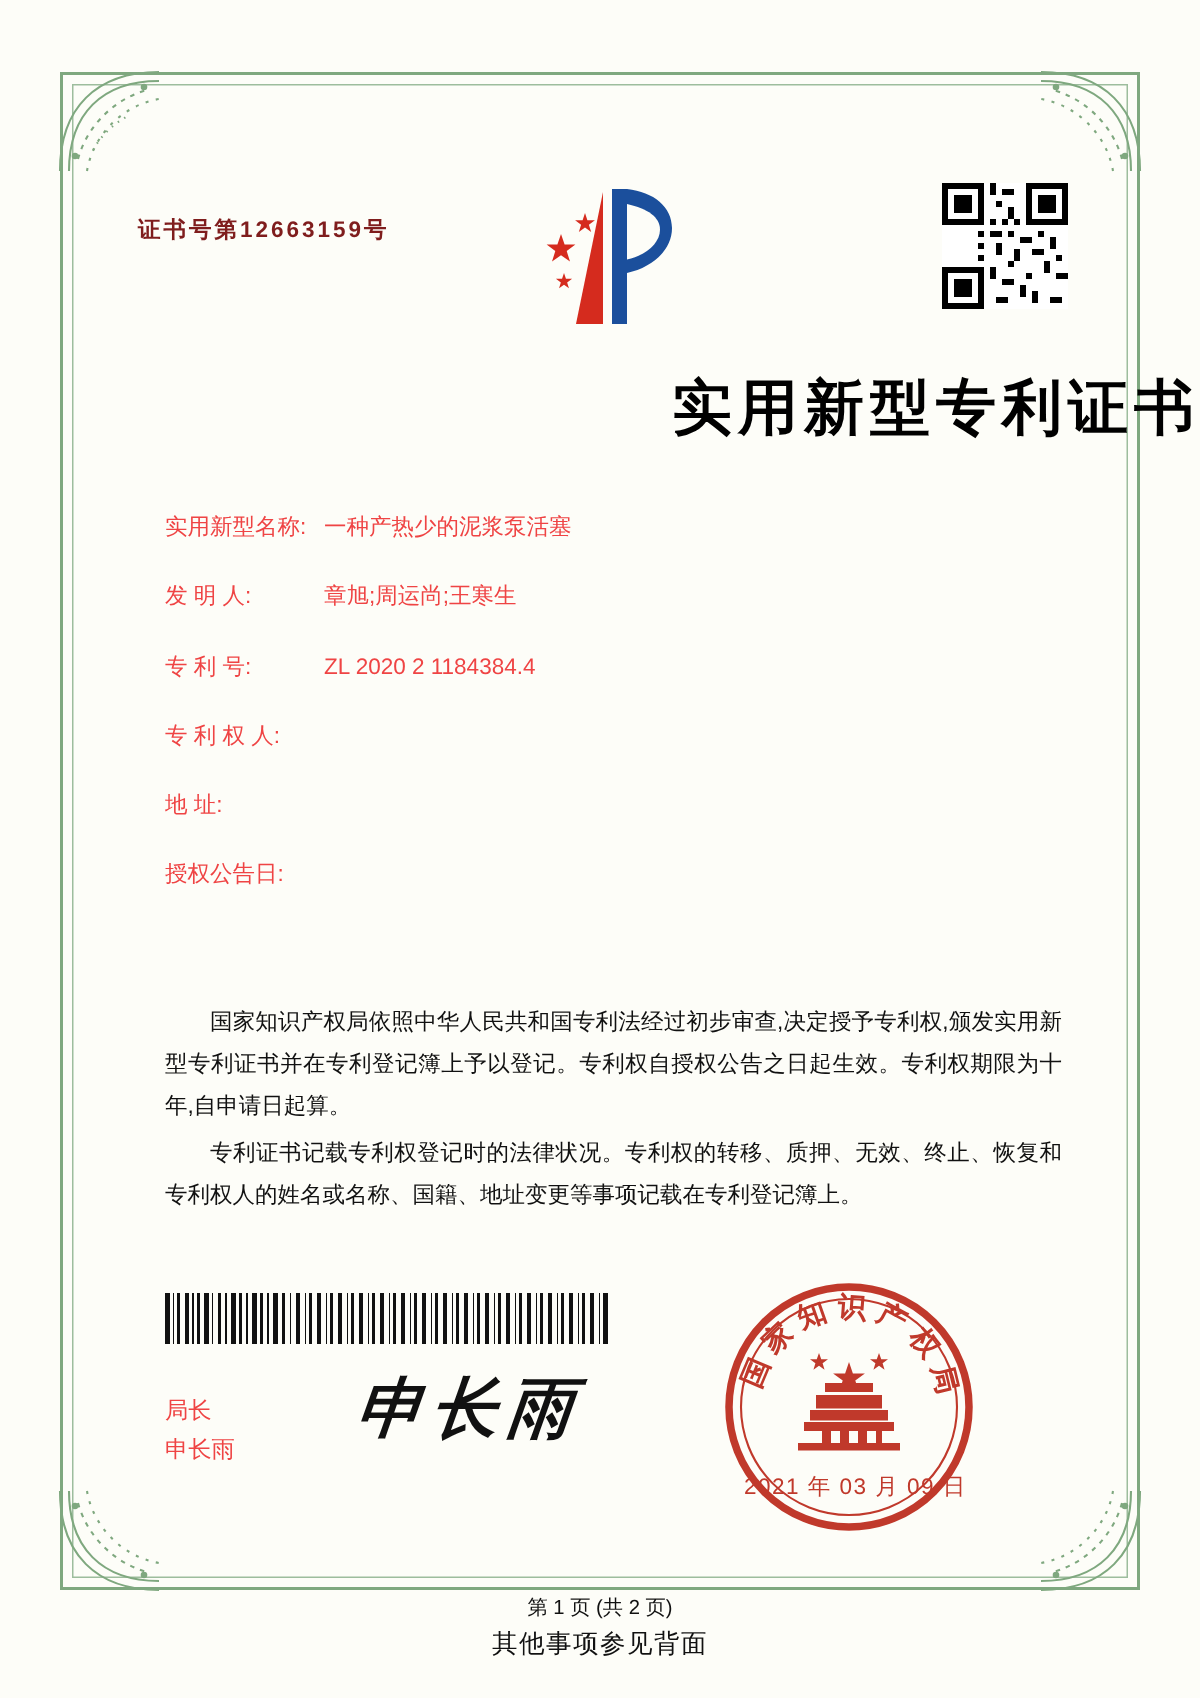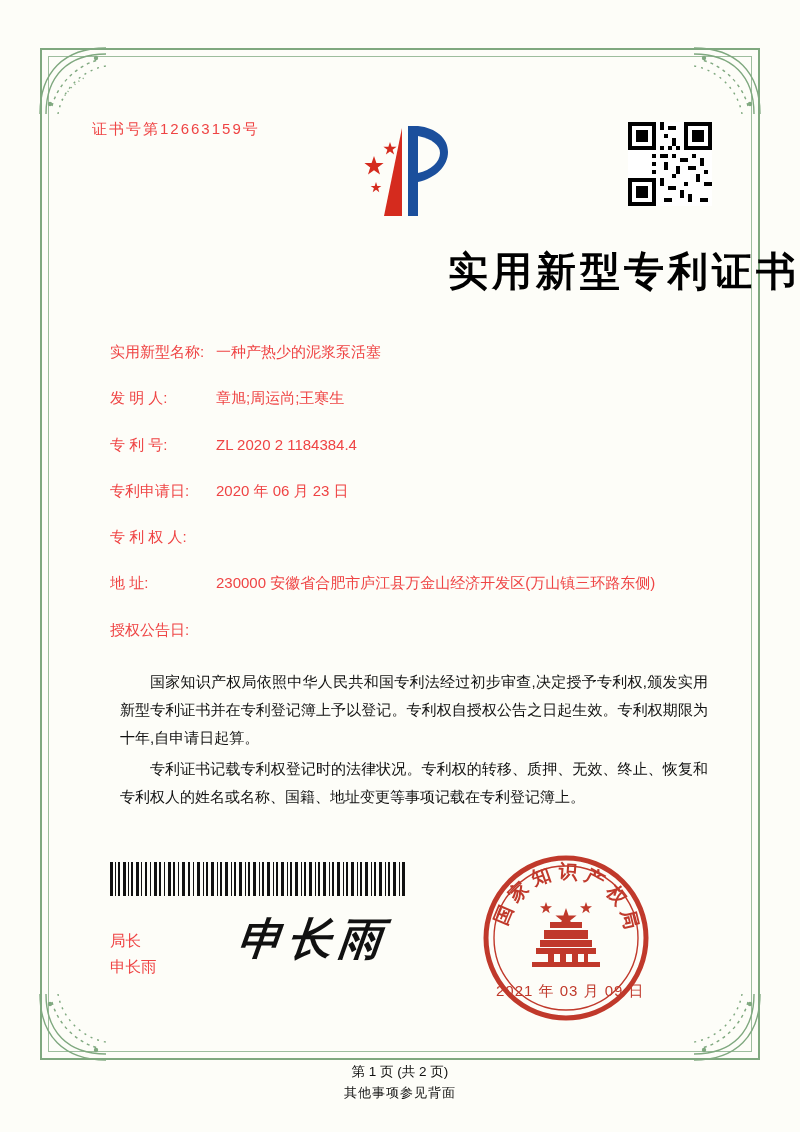--- a/index.html
+++ b/index.html
@@ -50,25 +50,26 @@
   .corner svg { display: block; }
   .corner.tl { left: 36px; top: 44px; }
   .corner.tr { right: 36px; top: 44px; transform: scaleX(-1); }
   .corner.bl { left: 36px; bottom: 68px; transform: scaleY(-1); }
   .corner.br { right: 36px; bottom: 68px; transform: scale(-1,-1); }
 
   
   .cert-no {
     position: absolute;
     left: 92px;
-    top: 120px;
+    top: 144px;
     font-size: 15px;
     letter-spacing: 2px;
-    color: #ef4444;
+    color: #7f1d1d;
     white-space: nowrap;
+    font-weight: bold;
   }
 
   .logo {
     position: absolute;
     left: 352px;
     top: 120px;
     width: 104px;
     height: 104px;
   }
 
@@ -122,21 +123,21 @@
     padding-left: 2px;
   }
   .gap {
     display: inline-block;
     width: 64px;
   }
 
   
   .paragraphs {
     position: absolute;
-    left: 120px;
+    left: 110px;
     right: 92px;
     top: 668px;
     font-size: 15px;
     line-height: 1.85;
     color: #111;
     text-align: justify;
   }
   .paragraphs p {
     margin: 0 0 4px 0;
     text-indent: 2em;
@@ -198,21 +199,21 @@
     text-align: center;
     font-size: 13.5px;
     color: #111;
     margin-top: 27px;
   }
   .footer-note {
     position: absolute;
     left: 0; right: 0;
     top: 1084px;
     text-align: center;
-    font-size: 13px;
+    font-size: 17px;
     color: #111;
     letter-spacing: 1px;
   }
 </style>
 </head>
 <body>
 
 <div class="page">
 
   <div class="border-outer"></div>
@@ -352,29 +353,24 @@
     </div>
     <div class="field">
       <div class="lbl">发 明 人:</div>
       <div class="val">章旭;周运尚;王寒生</div>
     </div>
     <div class="field">
       <div class="lbl">专 利 号:</div>
       <div class="val">ZL 2020 2 1184384.4</div>
     </div>
     <div class="field">
-      <div class="lbl">专利申请日:</div>
-      <div class="val">2020 年 06 月 23 日</div>
-    </div>
-    <div class="field">
       <div class="lbl">专 利 权 人:</div>
     </div>
     <div class="field">
       <div class="lbl">地 址:</div>
-      <div class="val">230000 安徽省合肥市庐江县万金山经济开发区(万山镇三环路东侧)</div>
     </div>
     <div class="field">
       <div class="lbl">授权公告日:</div>
     </div>
   </div>
 
   <div class="paragraphs">
     <p>国家知识产权局依照中华人民共和国专利法经过初步审查,决定授予专利权,颁发实用新型专利证书并在专利登记簿上予以登记。专利权自授权公告之日起生效。专利权期限为十年,自申请日起算。</p>
     <p>专利证书记载专利权登记时的法律状况。专利权的转移、质押、无效、终止、恢复和专利权人的姓名或名称、国籍、地址变更等事项记载在专利登记簿上。</p>
   </div>

